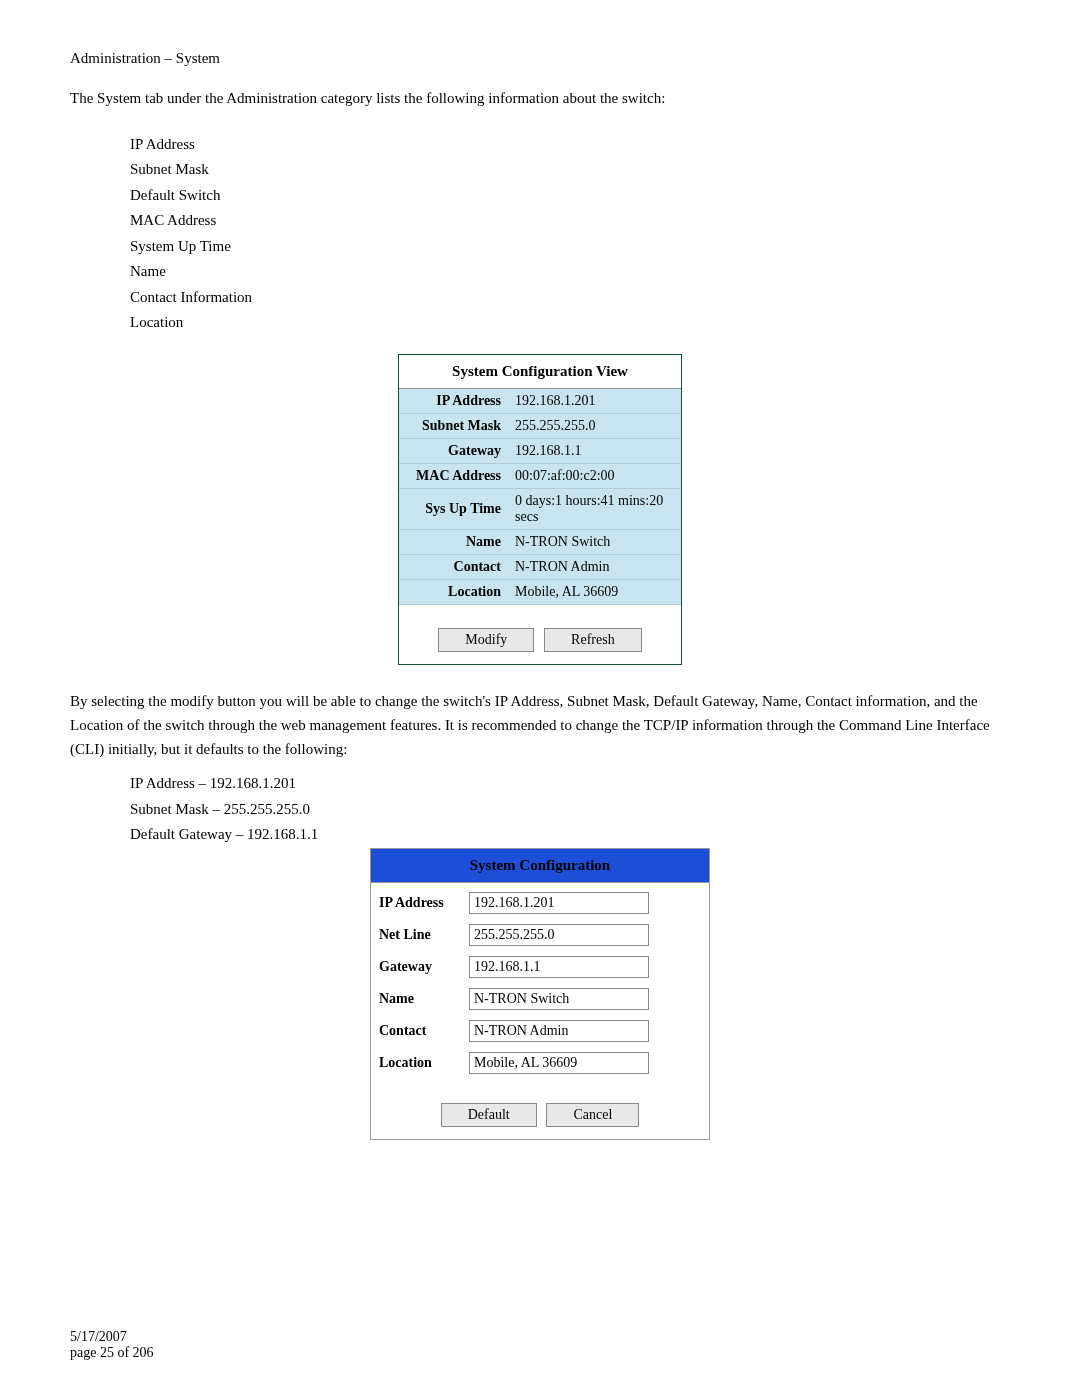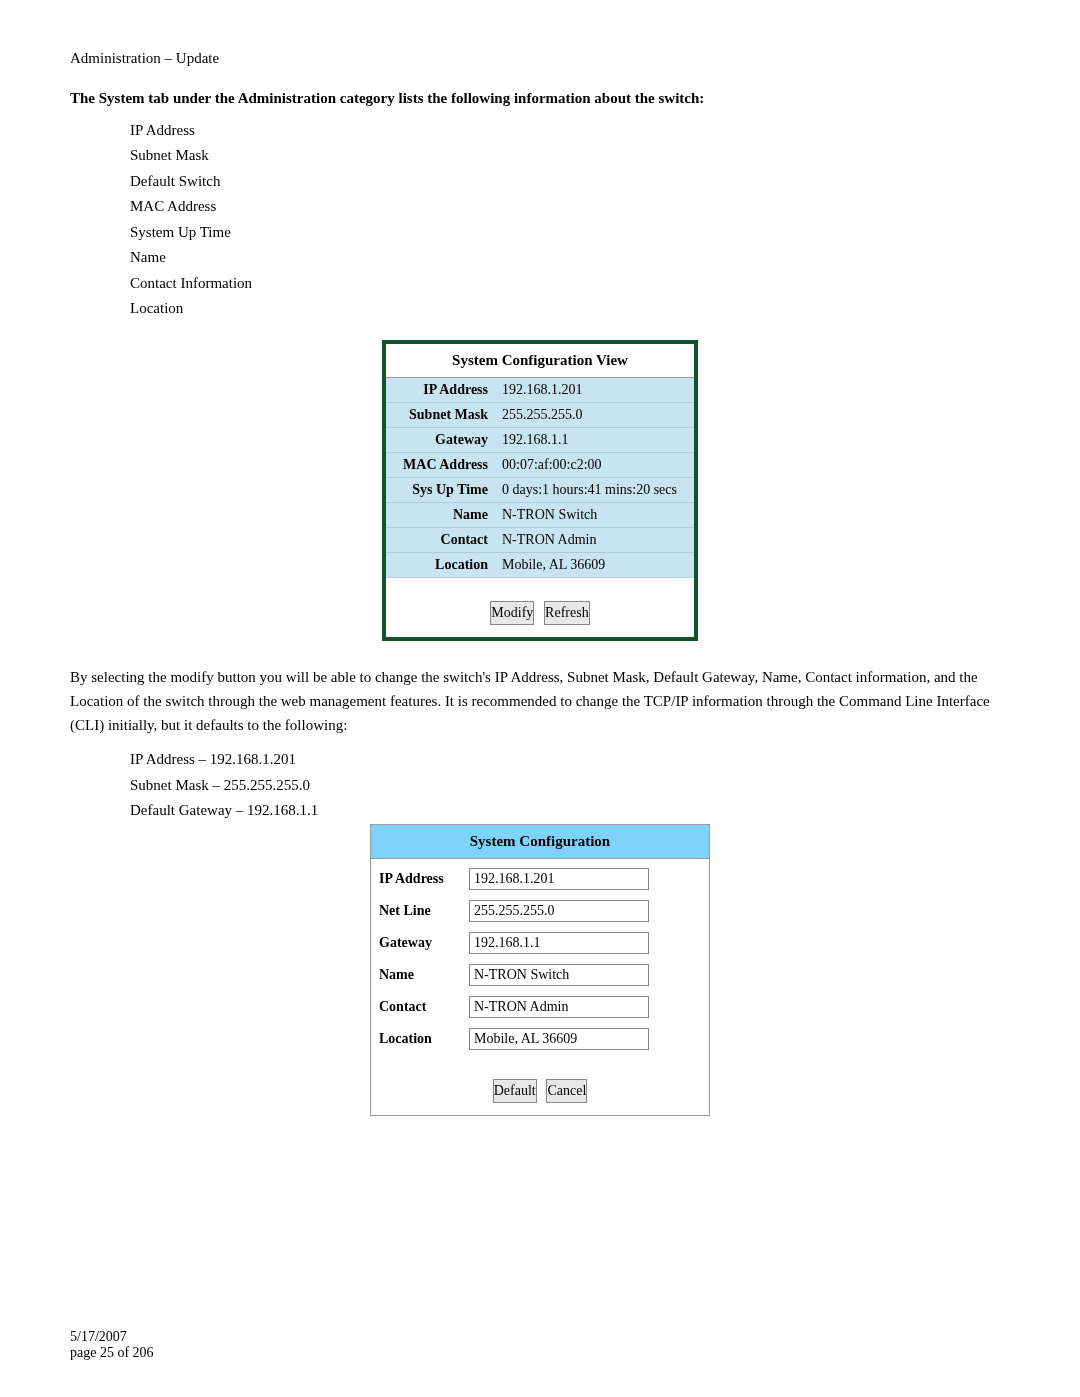--- a/index.html
+++ b/index.html
@@ -11,32 +11,31 @@
       width: 1080px;
       min-height: 1397px;
       padding: 50px 70px;
       position: relative;
     }
     .page-title {
       font-size: 15px;
       margin-bottom: 20px;
     }
     .intro-text {
-      margin-bottom: 8px;
+      margin-bottom: 22px;
       line-height: 1.5;
-      font-weight: bold;
     }
     .bullet-list {
       margin-left: 60px;
       margin-bottom: 18px;
       line-height: 1.7;
     }
     .config-box {
-      border: 4px solid #14532d;
-      width: 316px;
+      border: 1px solid #14532d;
+      width: 284px;
       margin: 0 auto 24px auto;
       background: #fff;
     }
     .config-box-title {
       text-align: center;
       font-weight: bold;
       font-size: 15px;
       padding: 8px 6px;
       border-bottom: 1px solid #999;
       background: #fff;
@@ -64,21 +63,21 @@
     }
     .config-table td.value {
       padding-left: 6px;
     }
     .button-row {
       text-align: center;
       padding: 14px 0 12px 0;
       background: #fff;
     }
     .btn {
-      padding: 3px 0;
+      padding: 3px 26px;
       font-size: 14px;
       font-family: Times New Roman, serif;
       background: #e8e8e8;
       border: 1px solid #888;
       cursor: pointer;
       margin: 0 3px;
     }
     .description-block {
       margin: 10px 0 10px 0;
       line-height: 1.6;
@@ -92,21 +91,21 @@
       width: 340px;
       margin: 0 auto 24px auto;
       background: #fff;
     }
     .config-form-title {
       text-align: center;
       font-weight: bold;
       font-size: 15px;
       padding: 8px 6px;
       border-bottom: 1px solid #999;
-      background: #7dd3fc;
+      background: #1d4ed8;
     }
     .form-table {
       width: 100%;
       border-collapse: collapse;
       margin-top: 4px;
     }
     .form-table tr {
       background: #fff;
     }
     .form-table td {
@@ -138,21 +137,21 @@
     }
     .separator-row td {
       background: #fff;
       height: 10px;
       border: none;
     }
   </style>
 </head>
 <body>
 
-<div class="page-title">Administration – Update</div>
+<div class="page-title">Administration – System</div>
 
 <p class="intro-text">The System tab under the Administration category lists the following information about the switch:</p>
 
 <div class="bullet-list">
   <div>IP Address</div>
   <div>Subnet Mask</div>
   <div>Default Switch</div>
   <div>MAC Address</div>
   <div>System Up Time</div>
   <div>Name</div>

